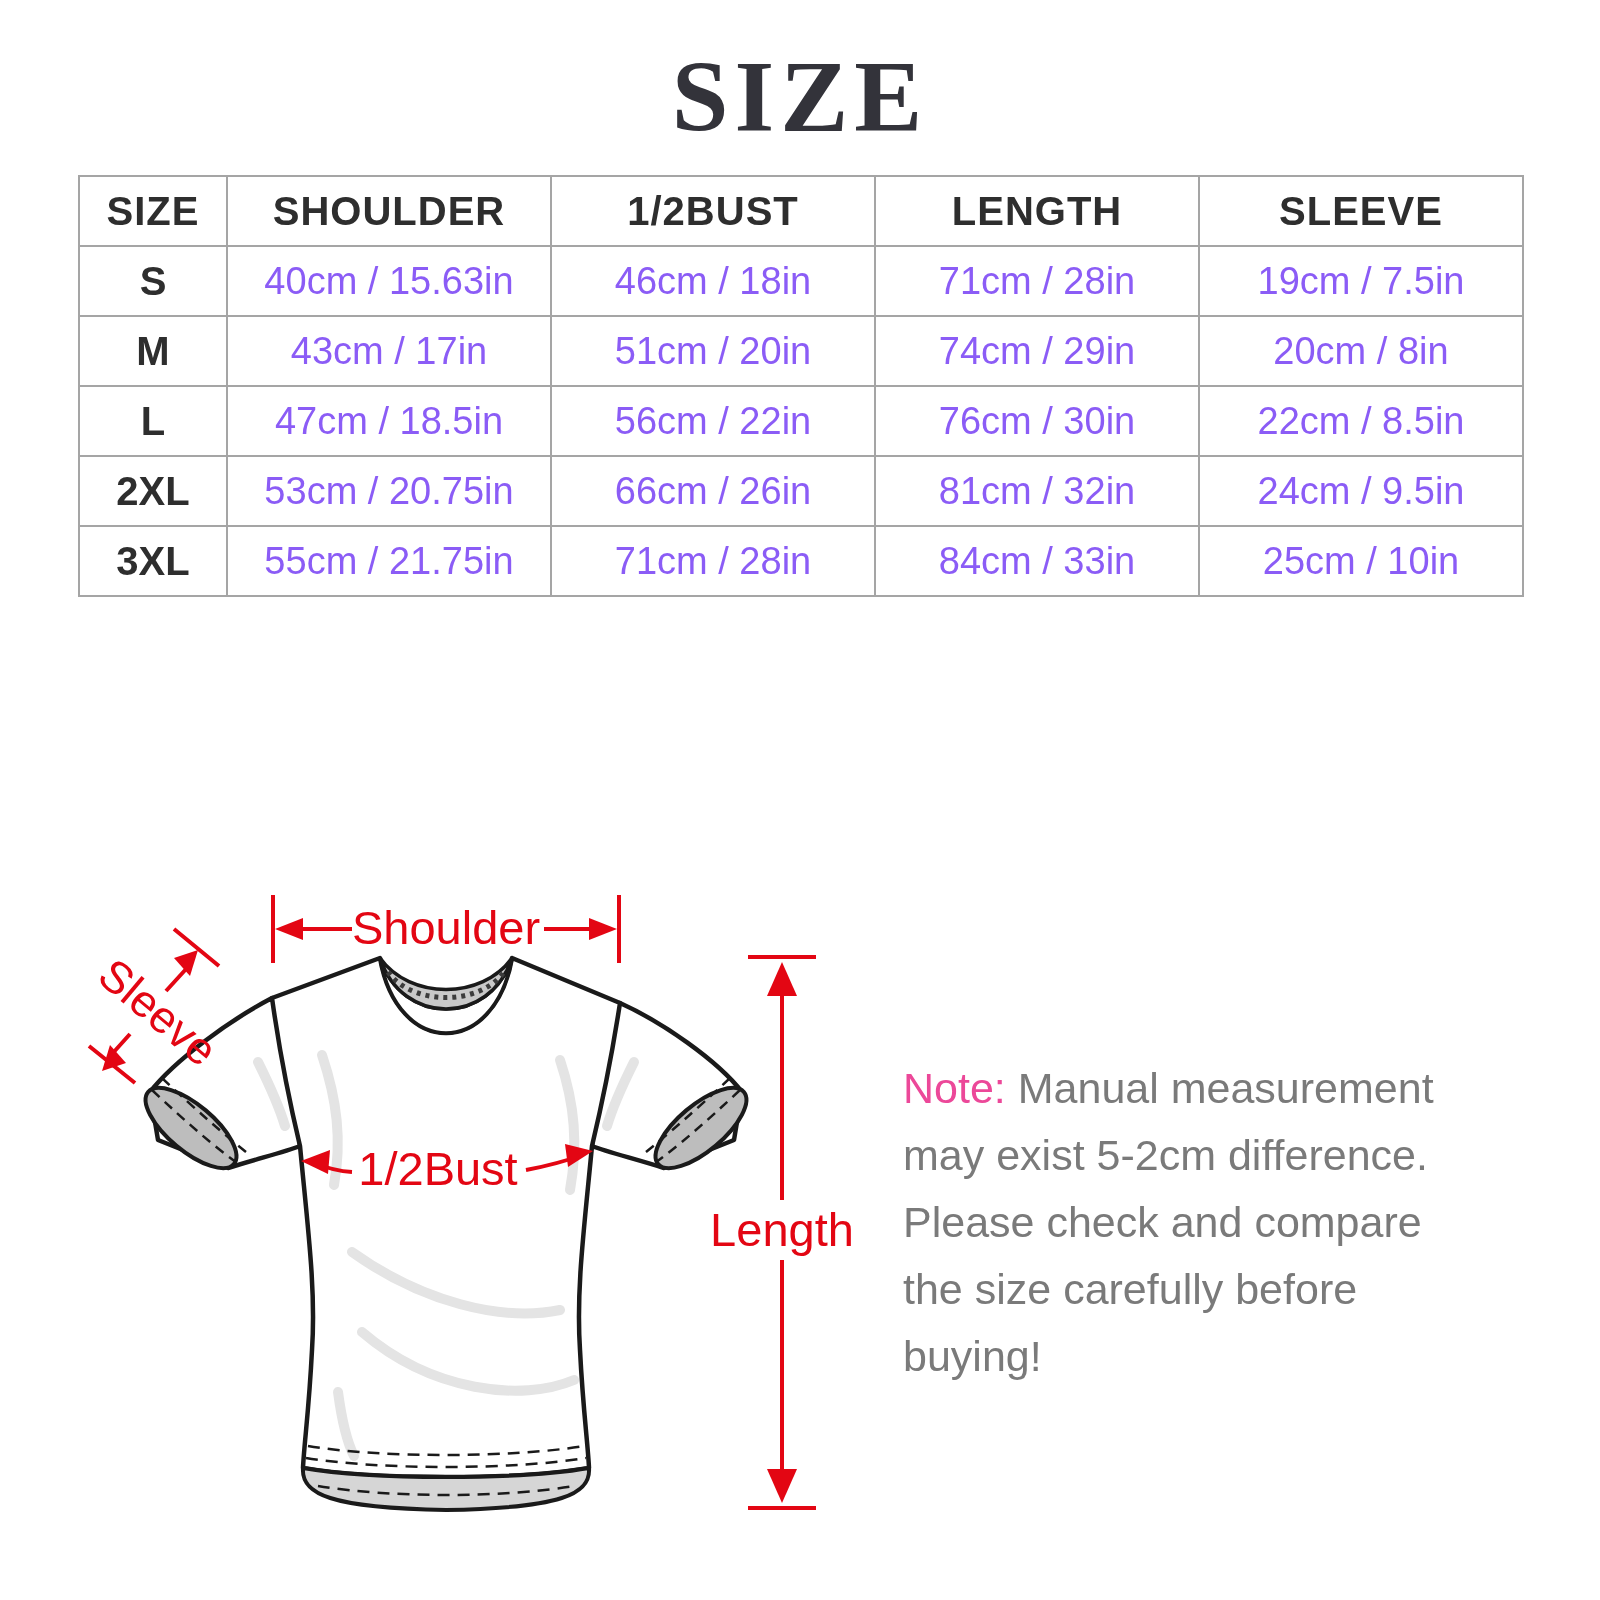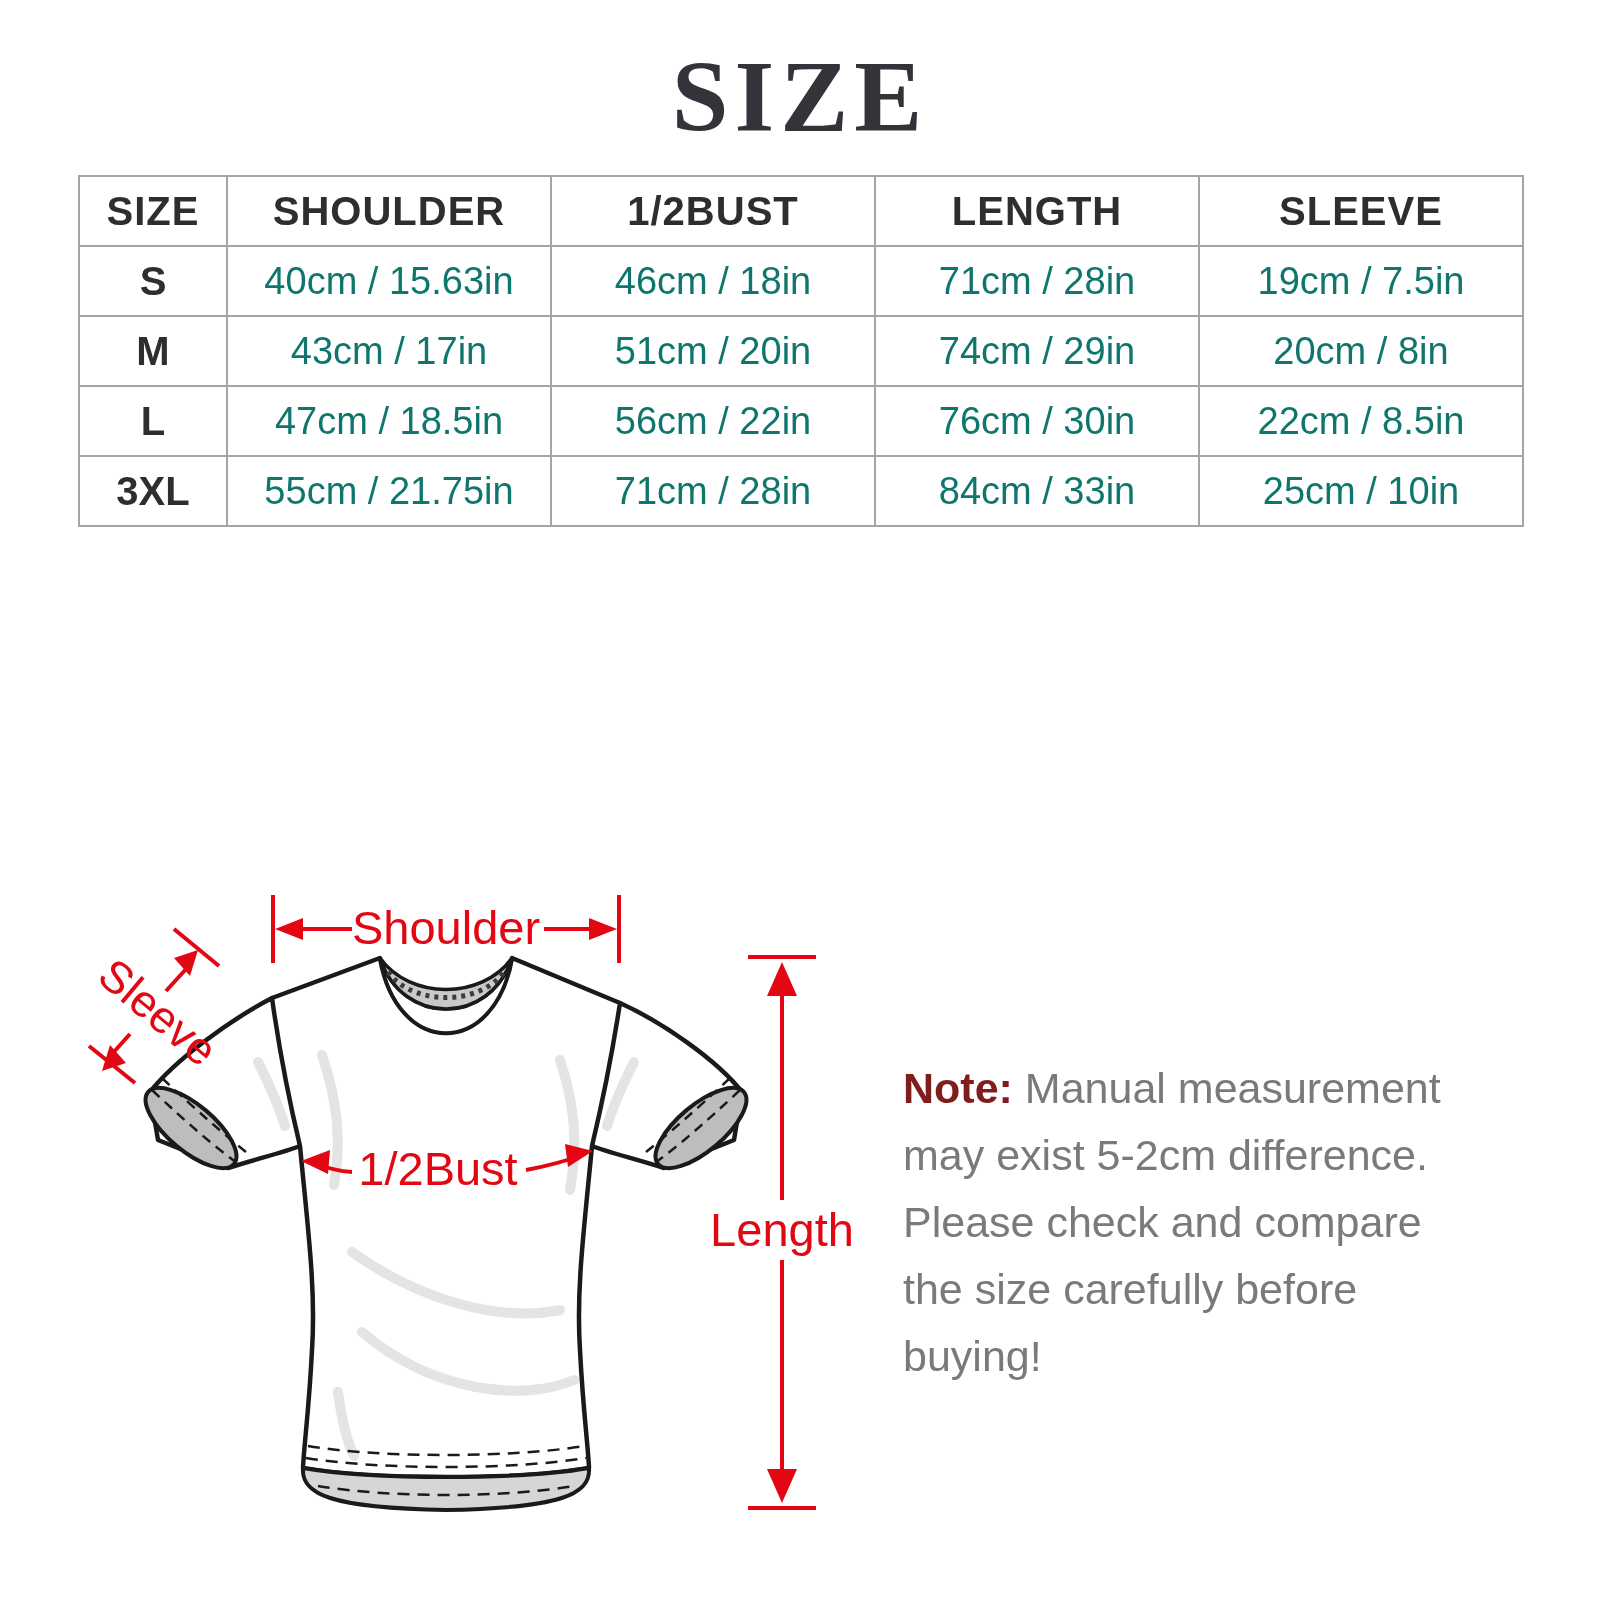--- a/index.html
+++ b/index.html
@@ -7,27 +7,27 @@
        font-family:"Liberation Sans",sans-serif;}
   .page-title{position:absolute;top:38px;left:0;width:1600px;text-align:center;
     font-family:"Liberation Serif",serif;font-weight:bold;font-size:102px;
     color:#33333a;letter-spacing:6px;margin:0;}
   table.size-table{position:absolute;left:78px;top:175px;width:1445px;
     border-collapse:collapse;table-layout:fixed;}
   table.size-table th,table.size-table td{
     border:2px solid #a5a5a5;height:68px;text-align:center;vertical-align:middle;
     padding:0;overflow:hidden;white-space:nowrap;}
   table.size-table th{font-size:40px;font-weight:bold;color:#2e2e2e;letter-spacing:1px;}
-  table.size-table td{font-size:38px;color:#0f766e;}
+  table.size-table td{font-size:38px;color:#8b5cf6;}
   table.size-table td.size-col{font-weight:bold;color:#2e2e2e;font-size:40px;}
   col.c-size{width:148px;} col.c-rest{width:324px;}
   .diagram-svg{position:absolute;left:60px;top:850px;width:800px;height:715px;}
   .note-block{position:absolute;left:903px;top:1055px;width:585px;
     font-size:43px;line-height:67px;color:#7a7a7a;}
-  .note-label{font-weight:bold;color:#7f1d1d;}
+  .note-label{font-weight:normal;color:#ec4899;}
 </style>
 </head>
 <body>
 
 <h1 class="page-title">SIZE</h1>
 
 <table class="size-table">
   <colgroup>
     <col class="c-size">
       <col class="c-rest">
@@ -58,20 +58,27 @@
         <td>51cm / 20in</td>
         <td>74cm / 29in</td>
         <td>20cm / 8in</td>
       </tr>
       <tr>
         <td class="size-col">L</td>
         <td>47cm / 18.5in</td>
         <td>56cm / 22in</td>
         <td>76cm / 30in</td>
         <td>22cm / 8.5in</td>
+      </tr>
+      <tr>
+        <td class="size-col">2XL</td>
+        <td>53cm / 20.75in</td>
+        <td>66cm / 26in</td>
+        <td>81cm / 32in</td>
+        <td>24cm / 9.5in</td>
       </tr>
       <tr>
         <td class="size-col">3XL</td>
         <td>55cm / 21.75in</td>
         <td>71cm / 28in</td>
         <td>84cm / 33in</td>
         <td>25cm / 10in</td>
       </tr>
     </tbody>
 </table>

